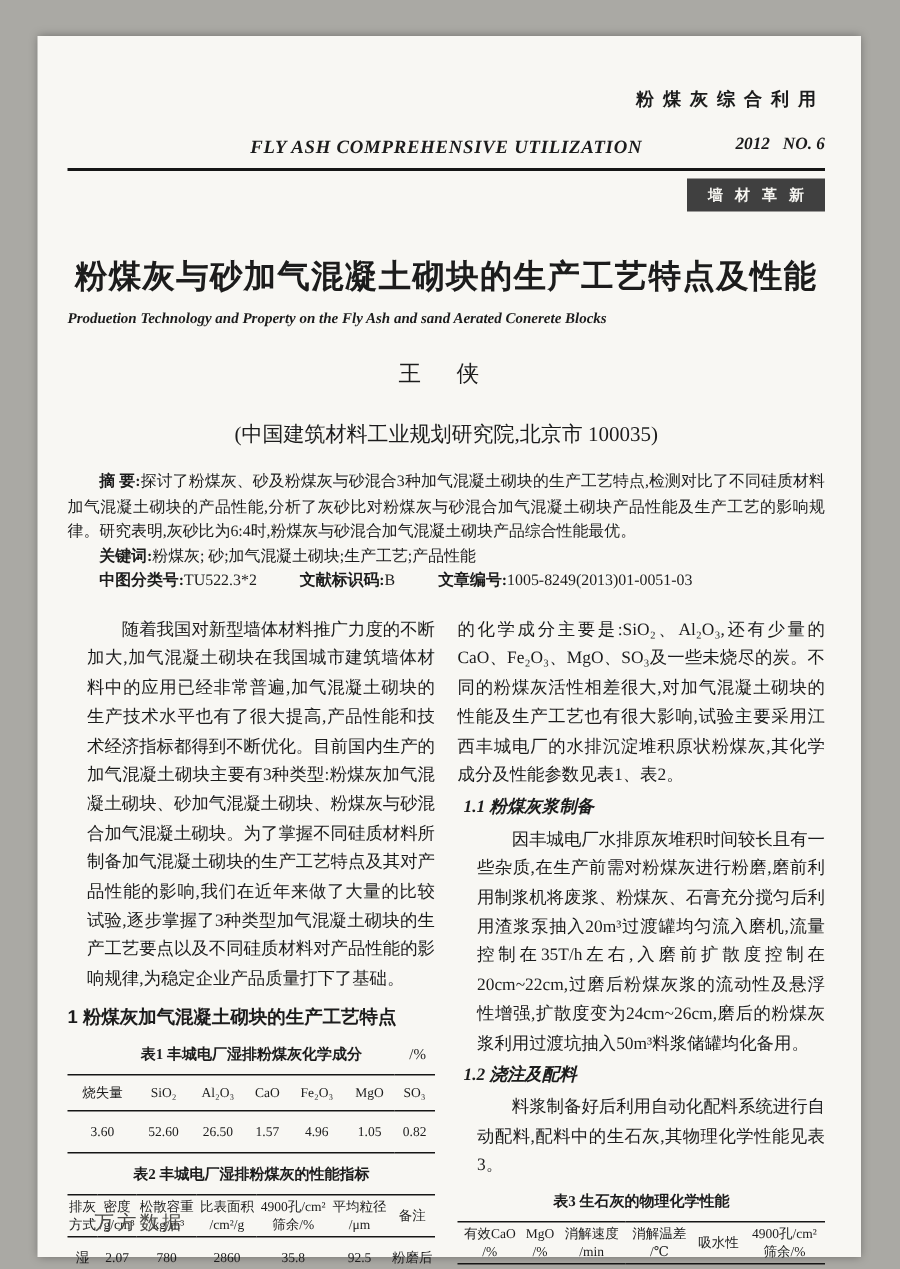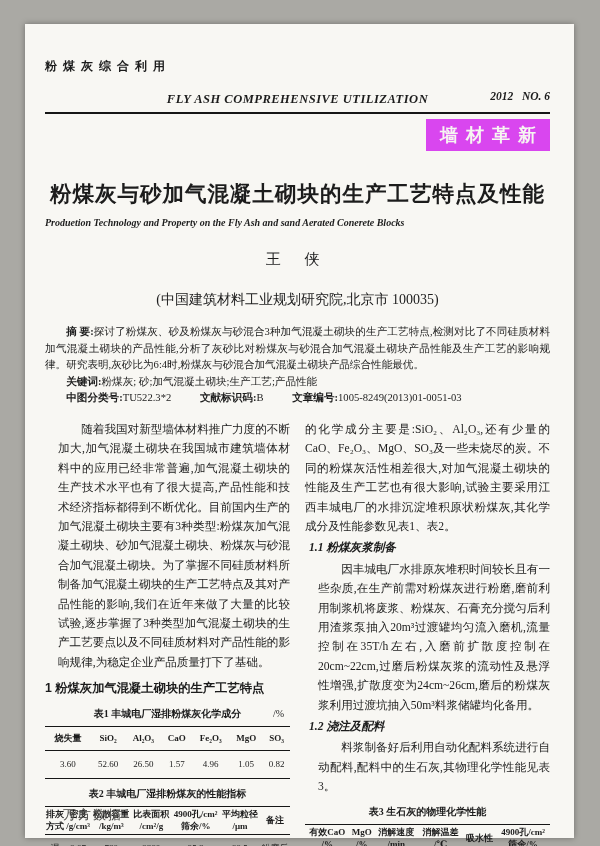--- a/index.html
+++ b/index.html
@@ -10,31 +10,31 @@
     color:#1c1c1c;
   }
   .page {
     position:absolute; left:25px; top:24px; width:549px; height:814px;
     background:#f8f7f3;
     box-shadow:0 0 6px rgba(0,0,0,.35);
     padding:34px 24px 0 20px;
   }
   
   .journal-cn {
-    text-align:left; font-size:12px; font-weight:bold; letter-spacing:6px;
+    text-align:right; font-size:12px; font-weight:bold; letter-spacing:6px;
     font-family:"Liberation Sans","DejaVu Sans",sans-serif;
   }
   .journal-row { position:relative; margin-top:14px; text-align:center;font-style:italic; }
   .journal-en { font-size:12.5px; font-weight:bold; letter-spacing:.5px; }
   .journal-issue { position:absolute; right:0; top:1px; font-size:11.5px; font-weight:bold; white-space:pre; }
   .head-rule { margin-top:5px; border-top:2.3px solid #161616; }
   .badge-row { text-align:right; margin-top:5px; }
   .badge {
-    display:inline-block; background:#d946ef; color:#f6f5f1;
-    font-size:18px; font-weight:bold; letter-spacing:8px;
+    display:inline-block; background:#404040; color:#f6f5f1;
+    font-size:10px; font-weight:bold; letter-spacing:8px;
     padding:4px 6px 4px 14px;
     font-family:"Liberation Sans","DejaVu Sans",sans-serif;
   }
   
   .title {
     margin-top:28px; text-align:center; font-size:21.5px; font-weight:bold;
     letter-spacing:1px; font-family:"Liberation Sans","DejaVu Sans",sans-serif;
   }
   .title-en { margin-top:9px; text-align:left; font-size:10px; font-weight:bold;font-style:italic; }
   .author { margin-top:22px; text-align:center; font-size:15px; letter-spacing:10px; }
@@ -54,21 +54,21 @@
   }
   .sub-h {
     font-weight:bold; font-size:11.6px; font-style:italic; margin:2px 4px 2px; text-align:left;
   }
   
   .tbl-cap { text-align:center; font-weight:bold; font-size:10px; margin:5px 0 3px; position:relative; }
   .tbl-cap .unit { position:absolute; right:6px; font-weight:normal; }
   table { width:100%; border-collapse:collapse; font-size:9px; text-align:center;
           border-top:1.6px solid #161616; border-bottom:1.6px solid #161616; }
   thead tr { border-bottom:.9px solid #161616; }
-  th { font-weight:bold; padding:2px 0 2px; vertical-align:middle; }
+  th { font-weight:normal; padding:2px 0 2px; vertical-align:middle; }
   th .l { line-height:11.5px; white-space:nowrap; }
   td { padding:3.5px 0; }
   .watermark { position:absolute; left:38px; bottom:14px; font-size:13px; color:#4c4c49; letter-spacing:2px;
                font-family:"Liberation Sans","DejaVu Sans",sans-serif; }
 </style>
 </head>
 <body>
 
 <div class="page">
 

